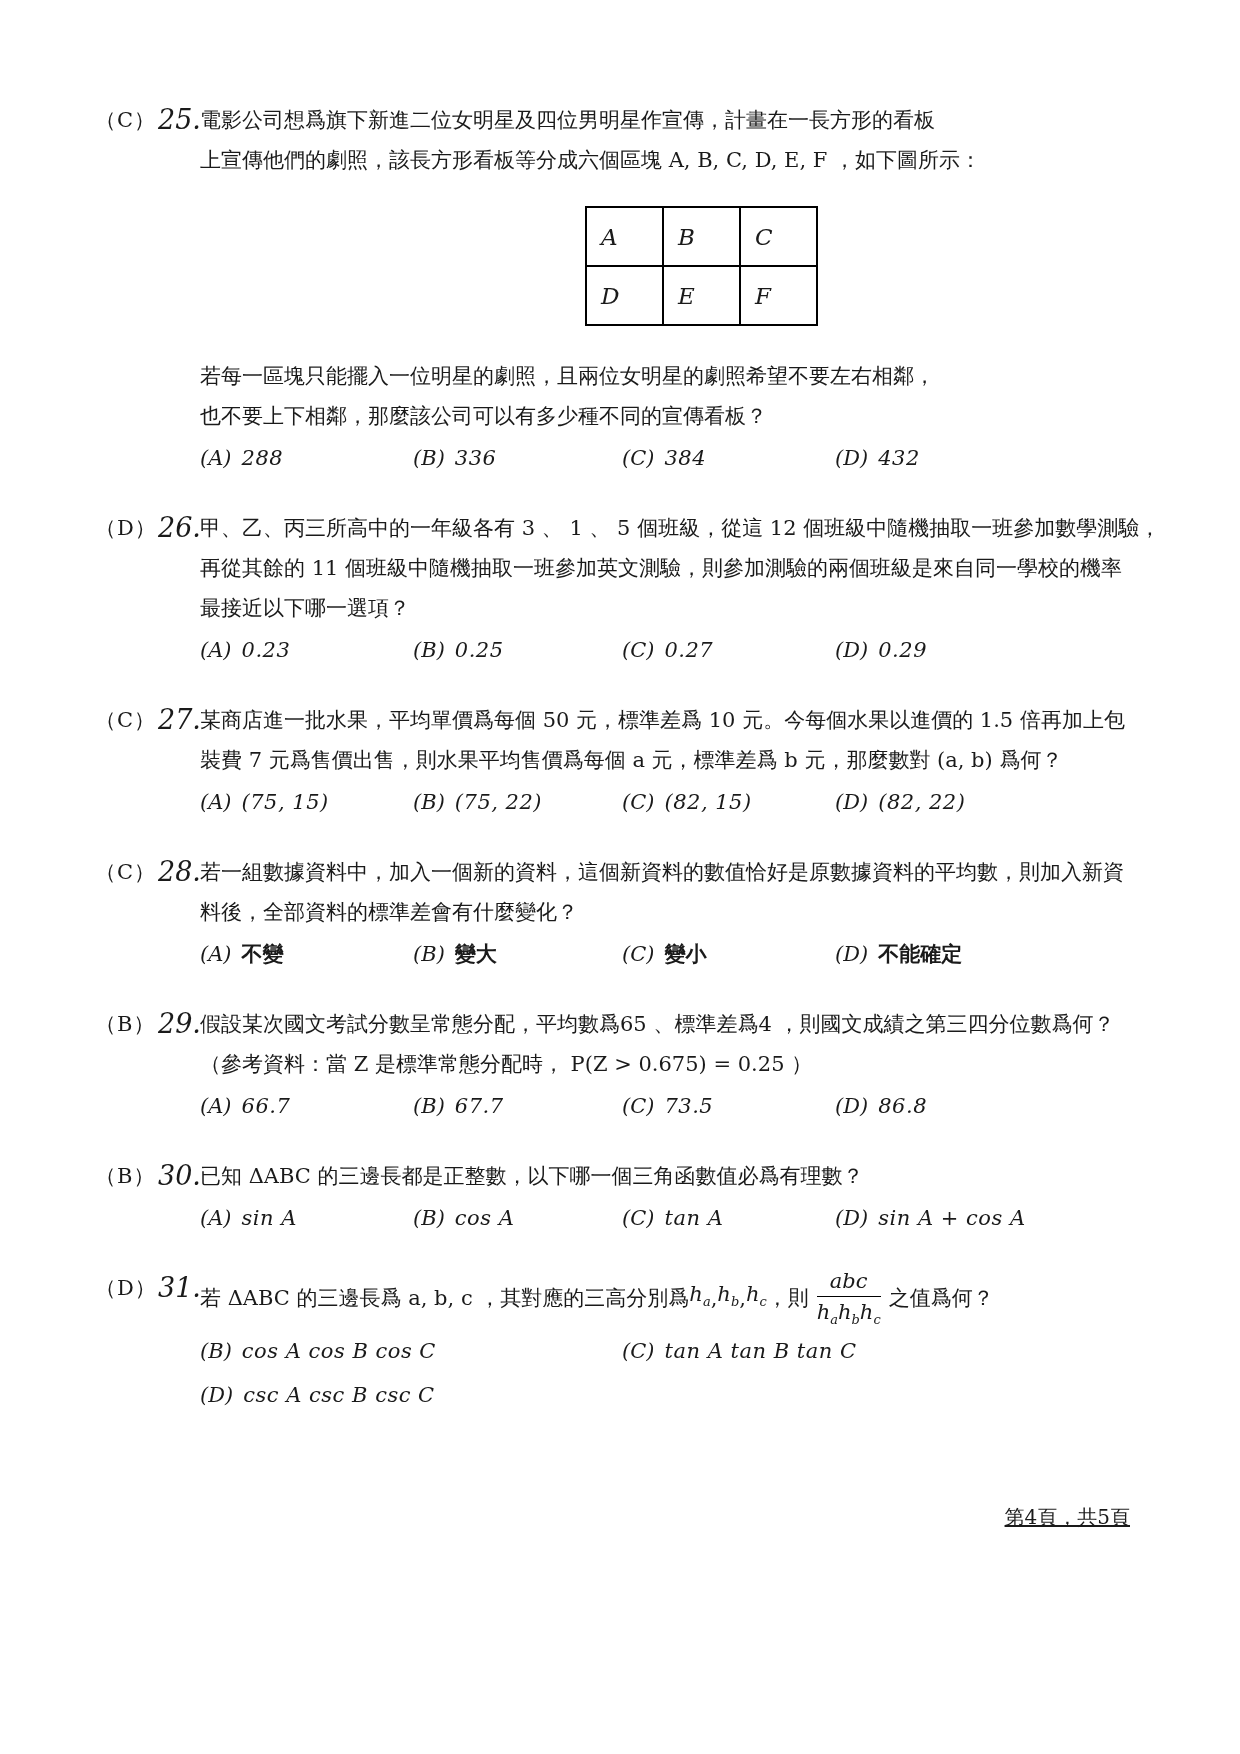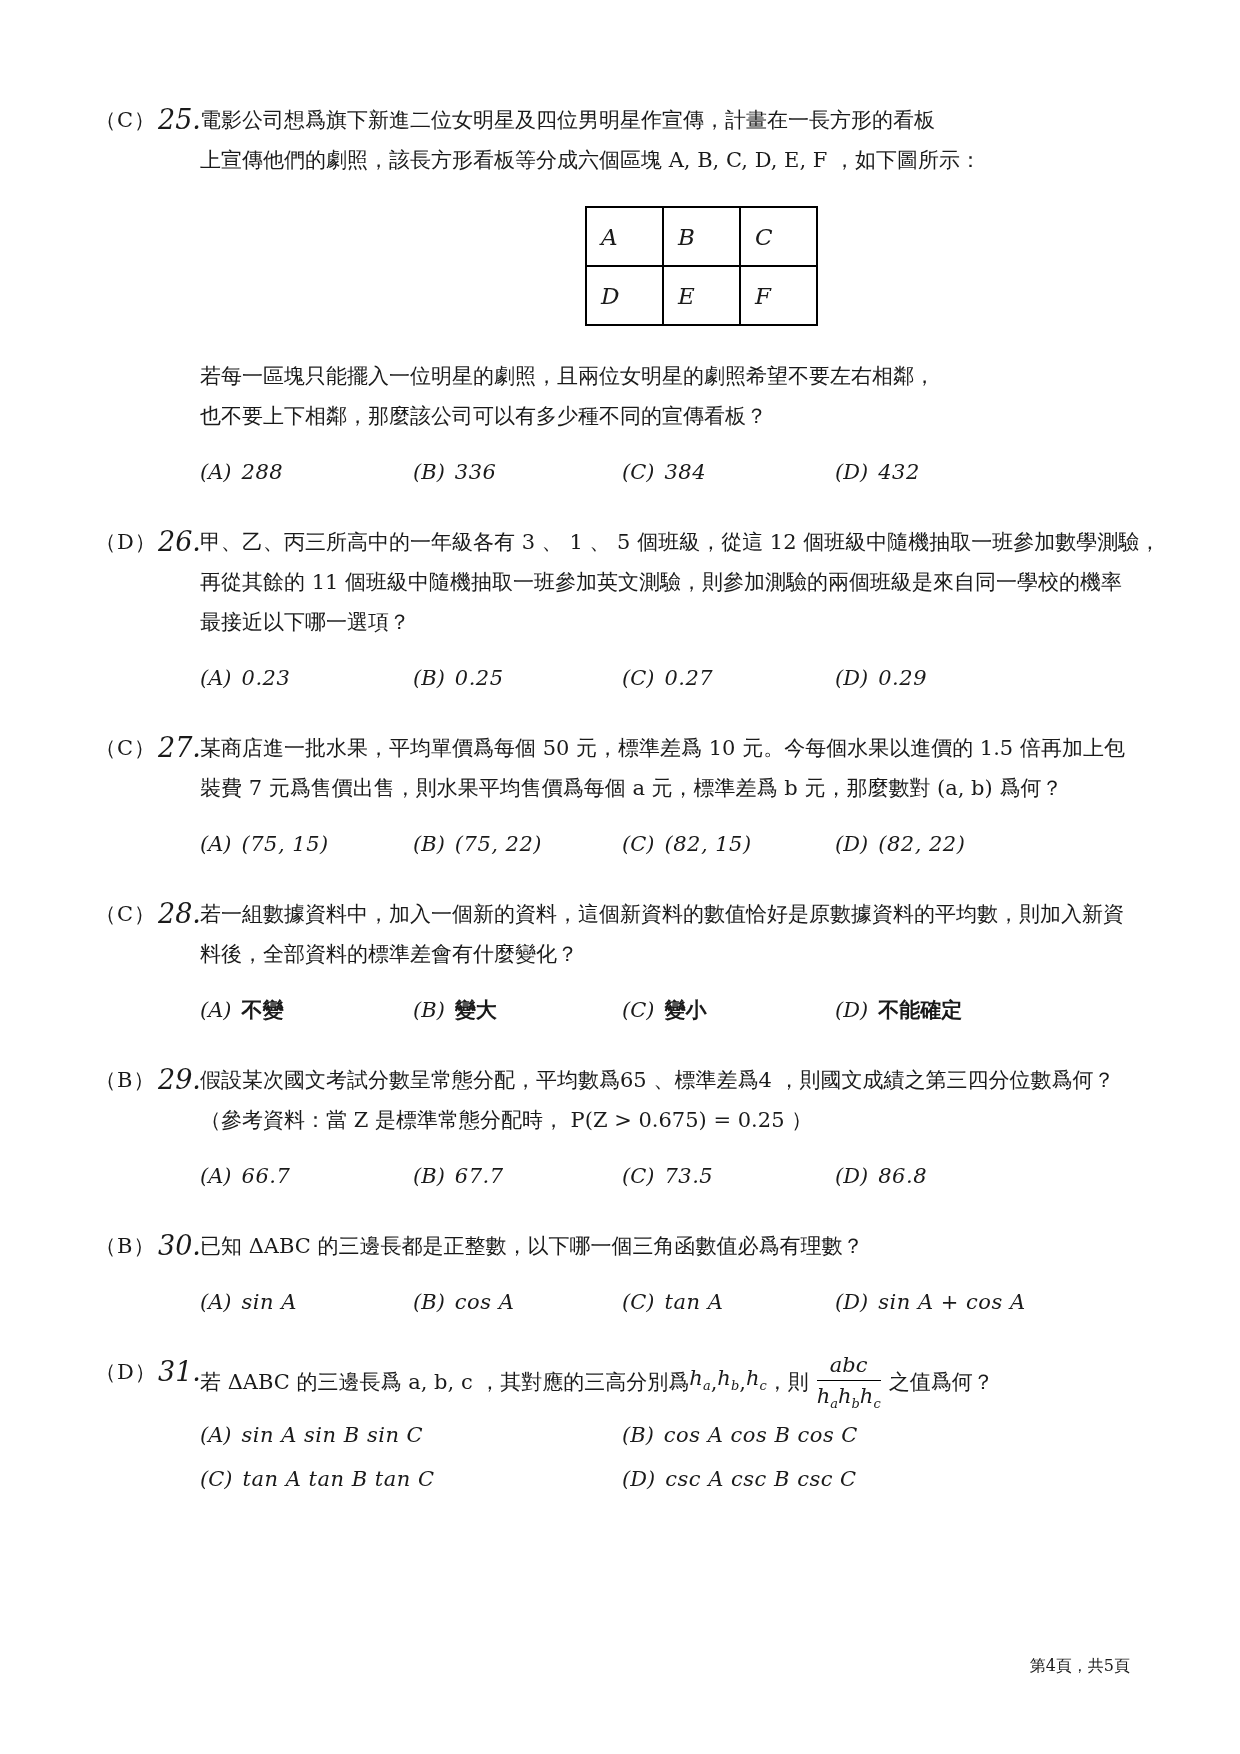--- a/index.html
+++ b/index.html
@@ -21,21 +21,21 @@
     margin-bottom:30px;
   }
   .q-answer { line-height:40px; letter-spacing:1px; }
   .q-number { line-height:40px; font-style:italic; font-size:27px; }
   .q-body { min-width:0; }
   .q-line { line-height:40px; white-space:nowrap; }
   .opts {
     display:grid;
     grid-template-columns:213px 209px 213px 1fr;
     line-height:40px;
-    margin-top:16px;
+    margin-top:2px;
   }
   .opts2 {
     display:grid;
     grid-template-columns:422px 1fr;
     line-height:44px;
   }
   .opt { white-space:nowrap; }
   .opt-label { font-style:italic; margin-right:10px; }
   .opt-val { font-style:italic; letter-spacing:0.5px; }
   .cjk .opt-val { font-style:normal; letter-spacing:0;font-weight:bold; }
@@ -57,23 +57,24 @@
     margin:0 8px;
     line-height:1.25;
   }
   .frac-num { display:block; border-bottom:1.6px solid #000; padding:0 10px 2px 10px; }
   .frac-den { display:block; padding-top:2px; }
   sub { font-size:13px; font-style:italic; }
   .mathline { line-height:40px; white-space:nowrap; display:flex; align-items:center; }
   .ital { font-style:italic; }
   .footer {
     position:absolute;
-    top:1656px; right:110px;
-    font-size:16px;
+    top:1504px; right:110px;
+    font-size:20px;
     font-family:"DejaVu Serif","Liberation Serif",serif;
+    text-decoration:underline;
   }
 </style>
 </head>
 <body>
 
 <div class="page">
 
   <div class="q">
     <div class="q-answer">（C）</div>
     <div class="q-number">25.</div>
@@ -194,21 +195,20 @@
           <span>, </span>
           <span class="ital"><span>h</span><sub>c</sub></span>
           <span> ，則</span>
           <span class="frac">
             <span class="frac-num">abc</span>
             <span class="frac-den"><span>h</span><sub>a</sub><span>h</span><sub>b</sub><span>h</span><sub>c</sub></span>
           </span>
           <span>之值爲何？</span>
       </div>
       <div class="opts2">
-        <span class="opt"><span class="opt-label">(A)</span><span class="opt-val">sin A sin B sin C</span></span>
         <span class="opt"><span class="opt-label">(B)</span><span class="opt-val">cos A cos B cos C</span></span>
         <span class="opt"><span class="opt-label">(C)</span><span class="opt-val">tan A tan B tan C</span></span>
         <span class="opt"><span class="opt-label">(D)</span><span class="opt-val">csc A csc B csc C</span></span>
       </div>
     </div>
   </div>
 
   <div class="footer">第4頁，共5頁</div>
 
 </div>

